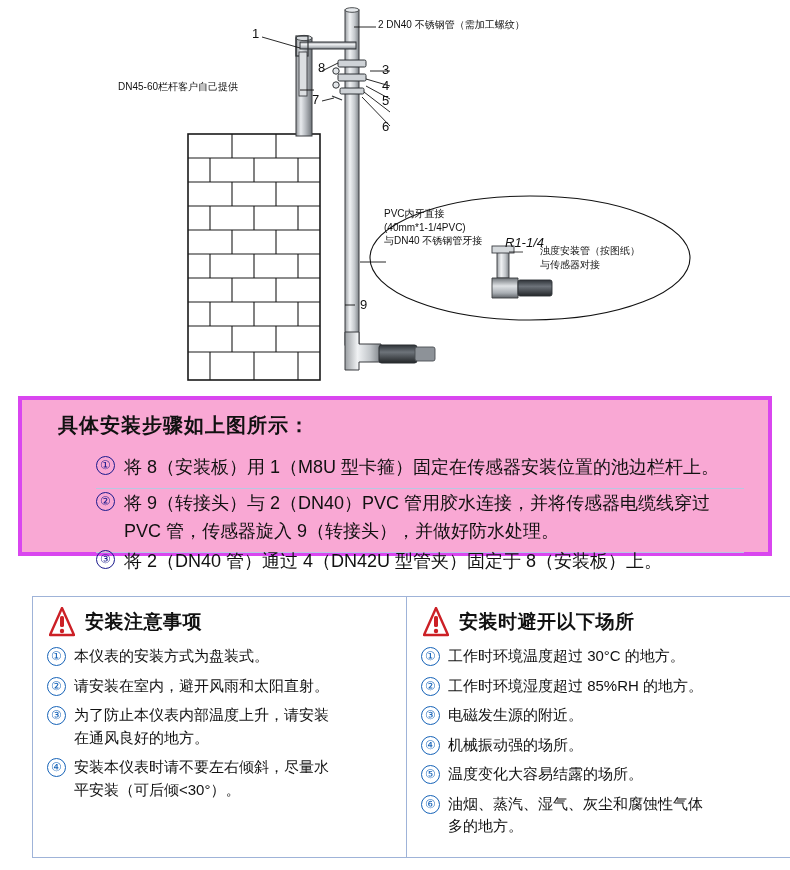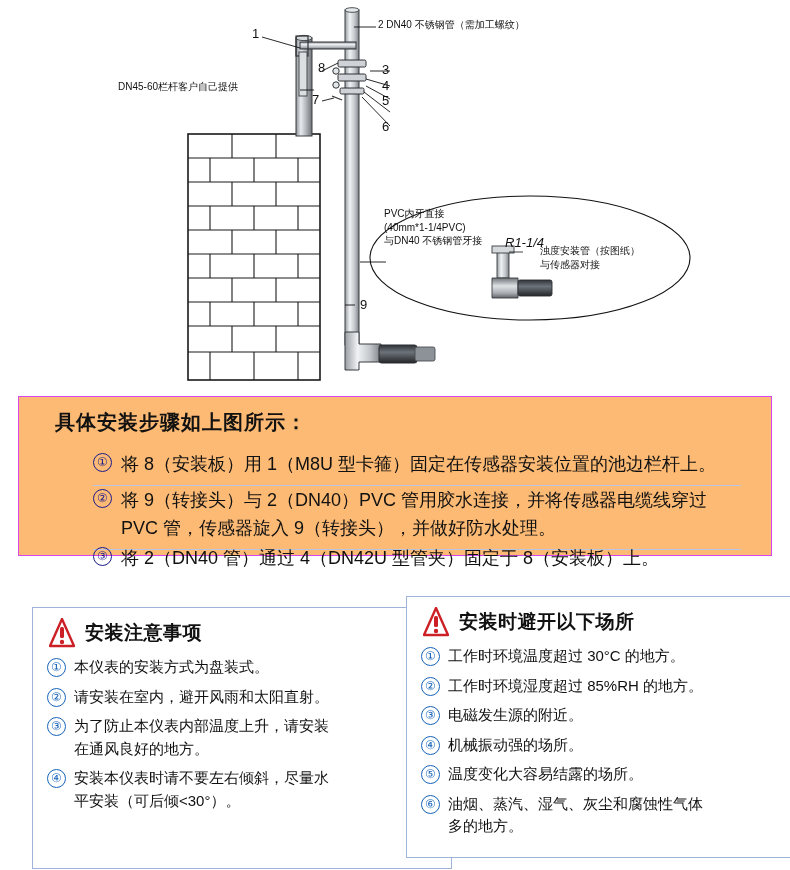--- a/index.html
+++ b/index.html
@@ -40,22 +40,22 @@
     color: #111;
   }
 
   
   #steps-panel {
     position: absolute;
     left: 18px;
     top: 396px;
     width: 754px;
     height: 160px;
-    background: #fdba74;
-    border: 1px solid #d946ef;
+    background: #f9a8d4;
+    border: 4px solid #d946ef;
     box-sizing: border-box;
   }
   #steps-title {
     position: absolute;
     left: 36px;
     top: 12px;
     font-size: 20px;
     font-weight: bold;
     letter-spacing: 1px;
     color: #111;
@@ -92,21 +92,21 @@
 
   
   .note-box {
     position: absolute;
     top: 596px;
     height: 262px;
     background: #ffffff;
     border: 1px solid #9fb3d8;
     box-sizing: border-box;
   }
-  #notes-left { left: 32px; width: 420px; margin-top: 11px; }
+  #notes-left { left: 32px; width: 420px; }
   #notes-right { left: 406px; width: 430px; }
 
   .note-head {
     display: flex;
     align-items: center;
     padding: 10px 0 6px 16px;
   }
   .excl {
     position: relative;
     width: 26px;

